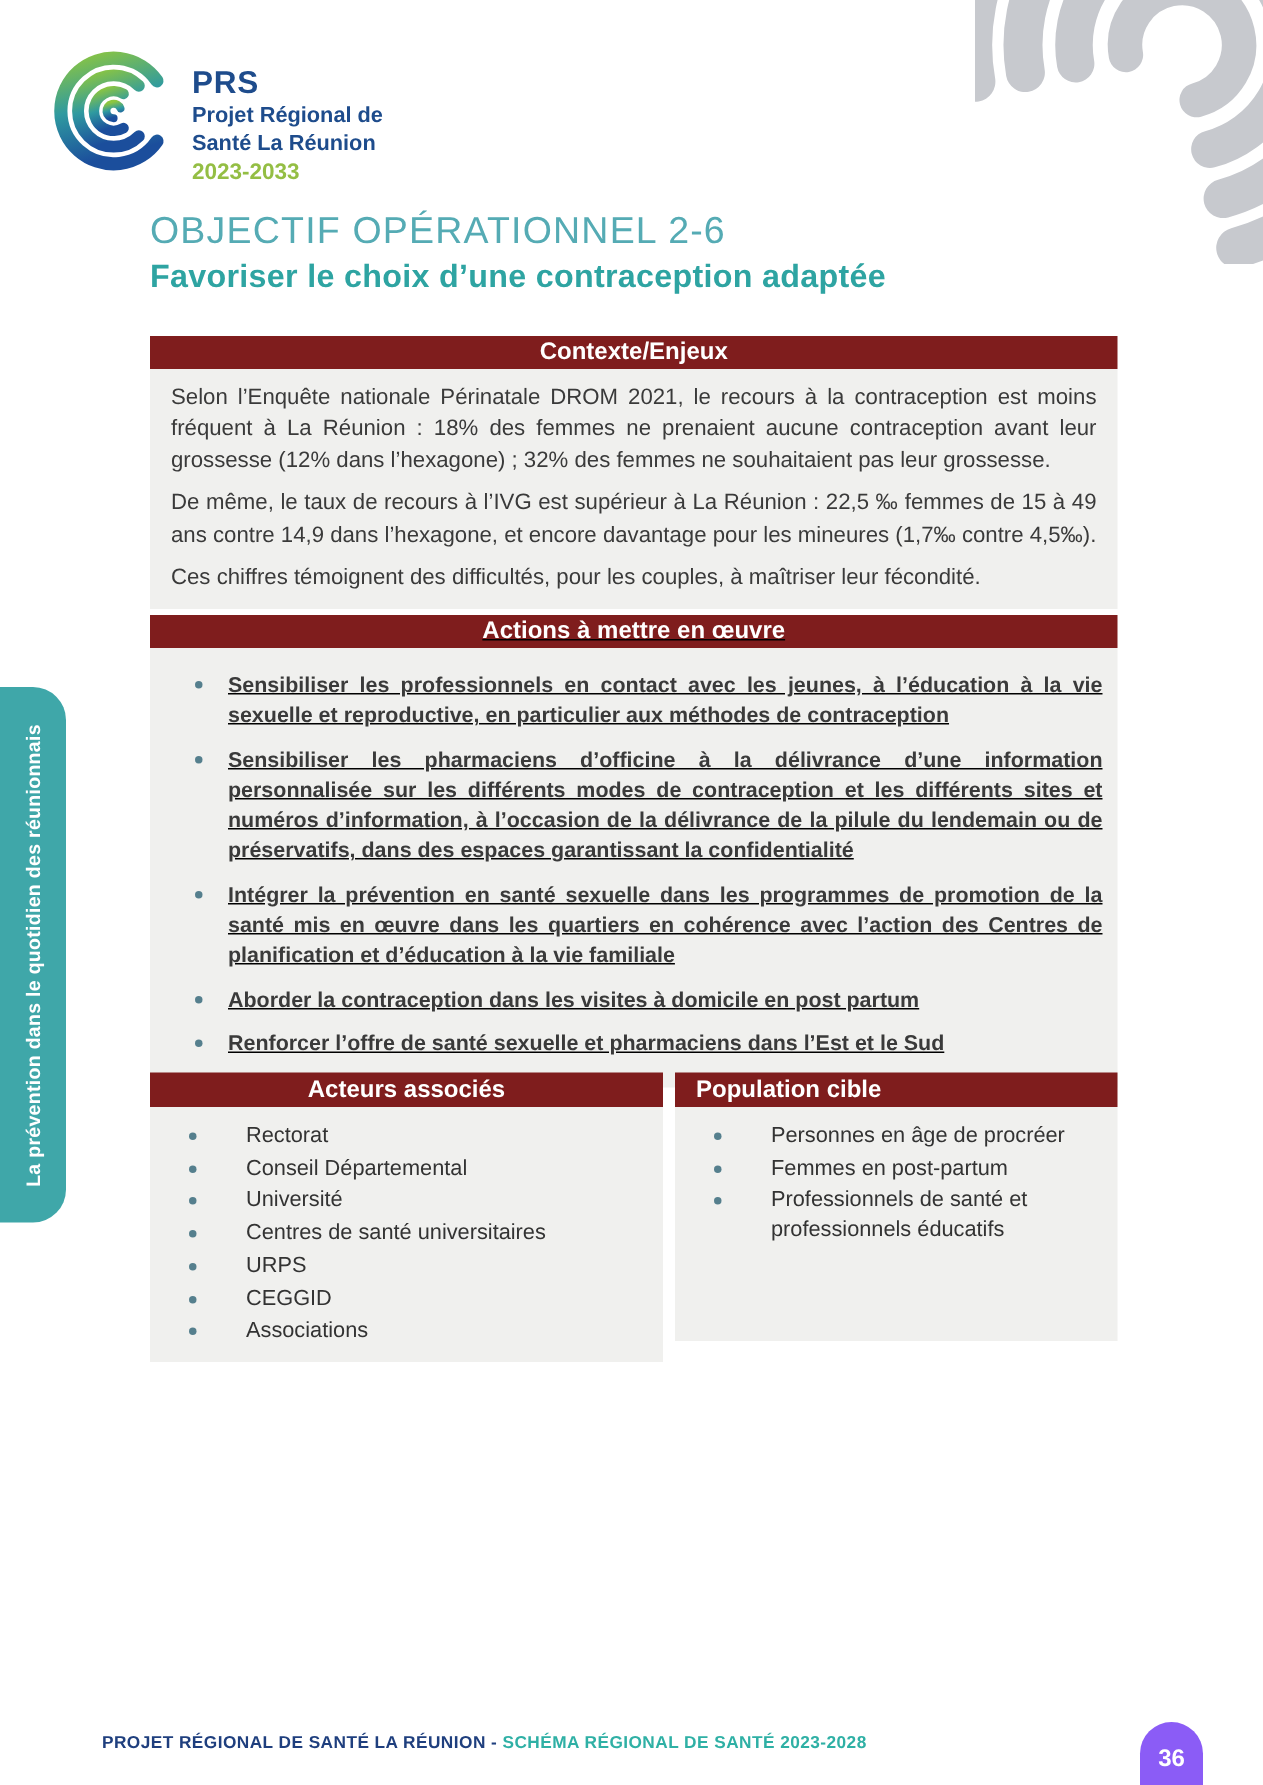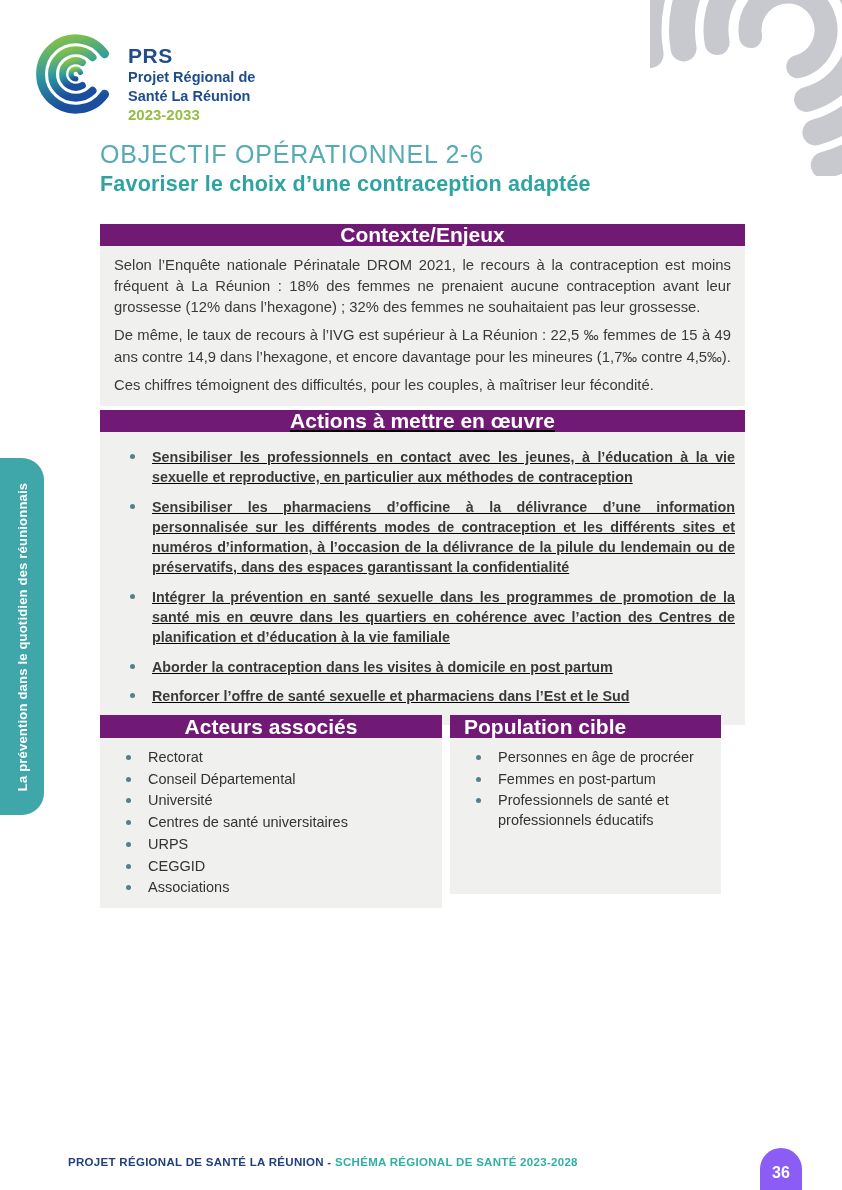--- a/index.html
+++ b/index.html
@@ -29,21 +29,21 @@
     white-space:nowrap;color:#ffffff;font-weight:700;font-size:13px;letter-spacing:.2px;}
 
   
   .kicker{position:absolute;left:100px;top:140px;font-size:25px;font-weight:400;
     color:#55abb4;letter-spacing:.8px;}
   .title{position:absolute;left:100px;top:172px;margin:0;font-size:21.5px;font-weight:800;
     color:#2ea4a2;letter-spacing:.2px;}
 
   
   .sec{position:absolute;left:100px;width:645px;}
-  .bar{height:22px;background:#701a75;color:#ffffff;font-weight:700;font-size:21px;
+  .bar{height:22px;background:#7f1d1d;color:#ffffff;font-weight:700;font-size:16px;
     line-height:22px;text-align:center;}
   .box{background:#f0f0ee;color:#3a3a3a;}
 
   
   .sec-contexte{top:224px;}
   .sec-contexte .box{min-height:154px;padding:9px 14px 10px 14px;}
   .para{margin:0 0 7px 0;font-size:14.8px;line-height:1.43;text-align:justify;}
   .para:last-child{margin-bottom:0;}
 
   
@@ -52,25 +52,25 @@
   .sec-actions .box{min-height:255px;padding:6px 10px 10px 0;}
   .actions-list li{position:relative;padding-left:52px;margin:9px 0;
     font-size:14.3px;font-weight:700;line-height:1.42;text-align:justify;}
   .actions-list li::before{content:"";position:absolute;left:30px;top:7px;
     width:5px;height:5px;border-radius:50%;background:#557f8d;}
 
   
   .cols{position:absolute;left:100px;top:699px;width:645px;display:flex;gap:8px;}
   .col{flex:0 0 auto;margin-top:16px;}
   .col-left{width:342px;}
-  .col-right{width:271px;}
+  .col-right{width:295px;}
   .col .bar{height:23px;line-height:23px;}
   .bar-left{text-align:left;padding-left:14px;}
   .col .box{min-height:156px;padding:8px 8px 8px 0;}
-  .col-list li{position:relative;padding-left:48px;margin:2px 0;
+  .col-list li{position:relative;padding-left:64px;margin:2px 0;
     font-size:14.5px;line-height:1.36;color:#333333;}
   .col-list li::before{content:"";position:absolute;left:26px;top:7px;
     width:5px;height:5px;border-radius:50%;background:#557f8d;}
 
   
   .footer-line{position:absolute;left:68px;top:1156px;font-size:11.5px;font-weight:800;
     letter-spacing:.3px;white-space:nowrap;}
   .f-navy{color:#1f3f7e;}
   .f-teal{color:#2fb0a5;}
   .badge{position:absolute;left:760px;top:1148px;width:42px;height:42px;

